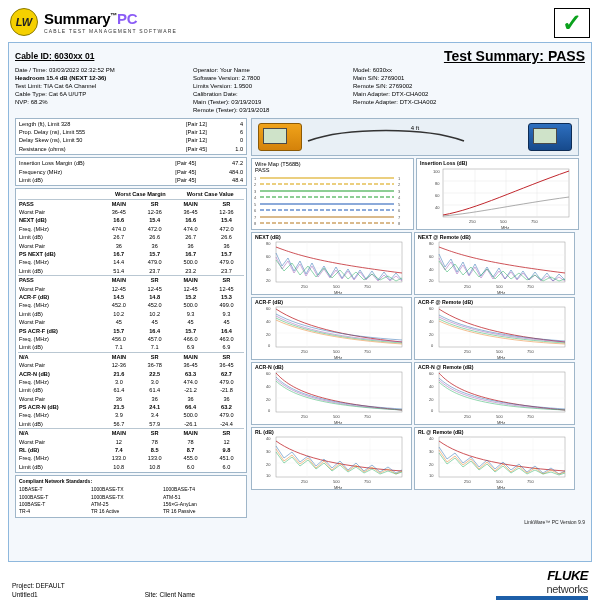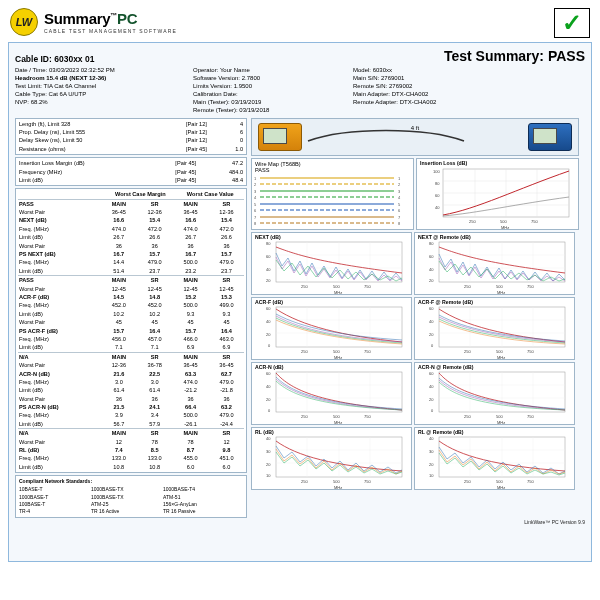--- a/index.html
+++ b/index.html
@@ -23,39 +23,39 @@
     padding:2px 2px 4px 2px;
   }
   .brand{display:flex;align-items:center;gap:6px;}
   .lw-logo{
     width:26px;height:26px;border-radius:50%;
     background:#f5d000;border:1px solid #8c7a00;
     display:flex;align-items:center;justify-content:center;
     font-weight:bold;font-size:11px;color:#222;font-style:italic;
   }
   .brand-text .l1{font-size:15px;font-weight:bold;letter-spacing:-0.3px;}
-  .brand-text .l1 .pc{color:#14532d;}
+  .brand-text .l1 .pc{color:#8b5cf6;}
   .brand-text .l2{font-size:5px;letter-spacing:1.2px;color:#333;margin-top:1px;}
   .pass-box{
     width:34px;height:28px;border:1.5px solid #000;
     display:flex;align-items:center;justify-content:center;
   }
   .check{
     color:#0aa11c;font-size:24px;line-height:24px;font-weight:bold;
   }
   
   .report{
     border:1px solid #8fb8dd;
     background:#f4f8fc;
     padding:5px 6px 4px 6px;
     height:520px;
     box-sizing:border-box;
     position:relative;
   }
-  .rowline{display:flex;justify-content:space-between;align-items:flex-end;}
+  .rowline{display:flex;justify-content:space-between;align-items:center;text-decoration:underline;}
   .cable-id{font-size:8.5px;font-weight:bold;}
   .summary{font-size:14px;font-weight:bold;}
   .idblock{display:flex;gap:10px;margin-top:2px;}
   .idcol{line-height:1.35;}
   .idcol.c1{width:168px;}
   .idcol.c2{width:150px;}
   .idcol.c3{width:160px;}
   .b{font-weight:bold;}
   
   .content{display:flex;gap:4px;margin-top:3px;}
@@ -848,14 +848,28 @@
             </svg>
           </div>
 
         </div>
       </div>
     </div>
 
     <div class="verline">LinkWare™ PC Version 9.9</div>
   </div>
 
+  <div class="footer">
+    <div class="footleft">
+      <div>Project: DEFAULT</div>
+      <div>Untitled1</div>
+    </div>
+    <div class="footleft" style="flex:1;padding-left:80px">
+      <div>Site: Client Name</div>
+    </div>
+    <div class="fluke">
+      <div class="f1">FLUKE</div>
+      <div class="f2">networks</div>
+      <div class="bluebar"></div>
+    </div>
+  </div>
 
 </div>
 
 </body></html>

